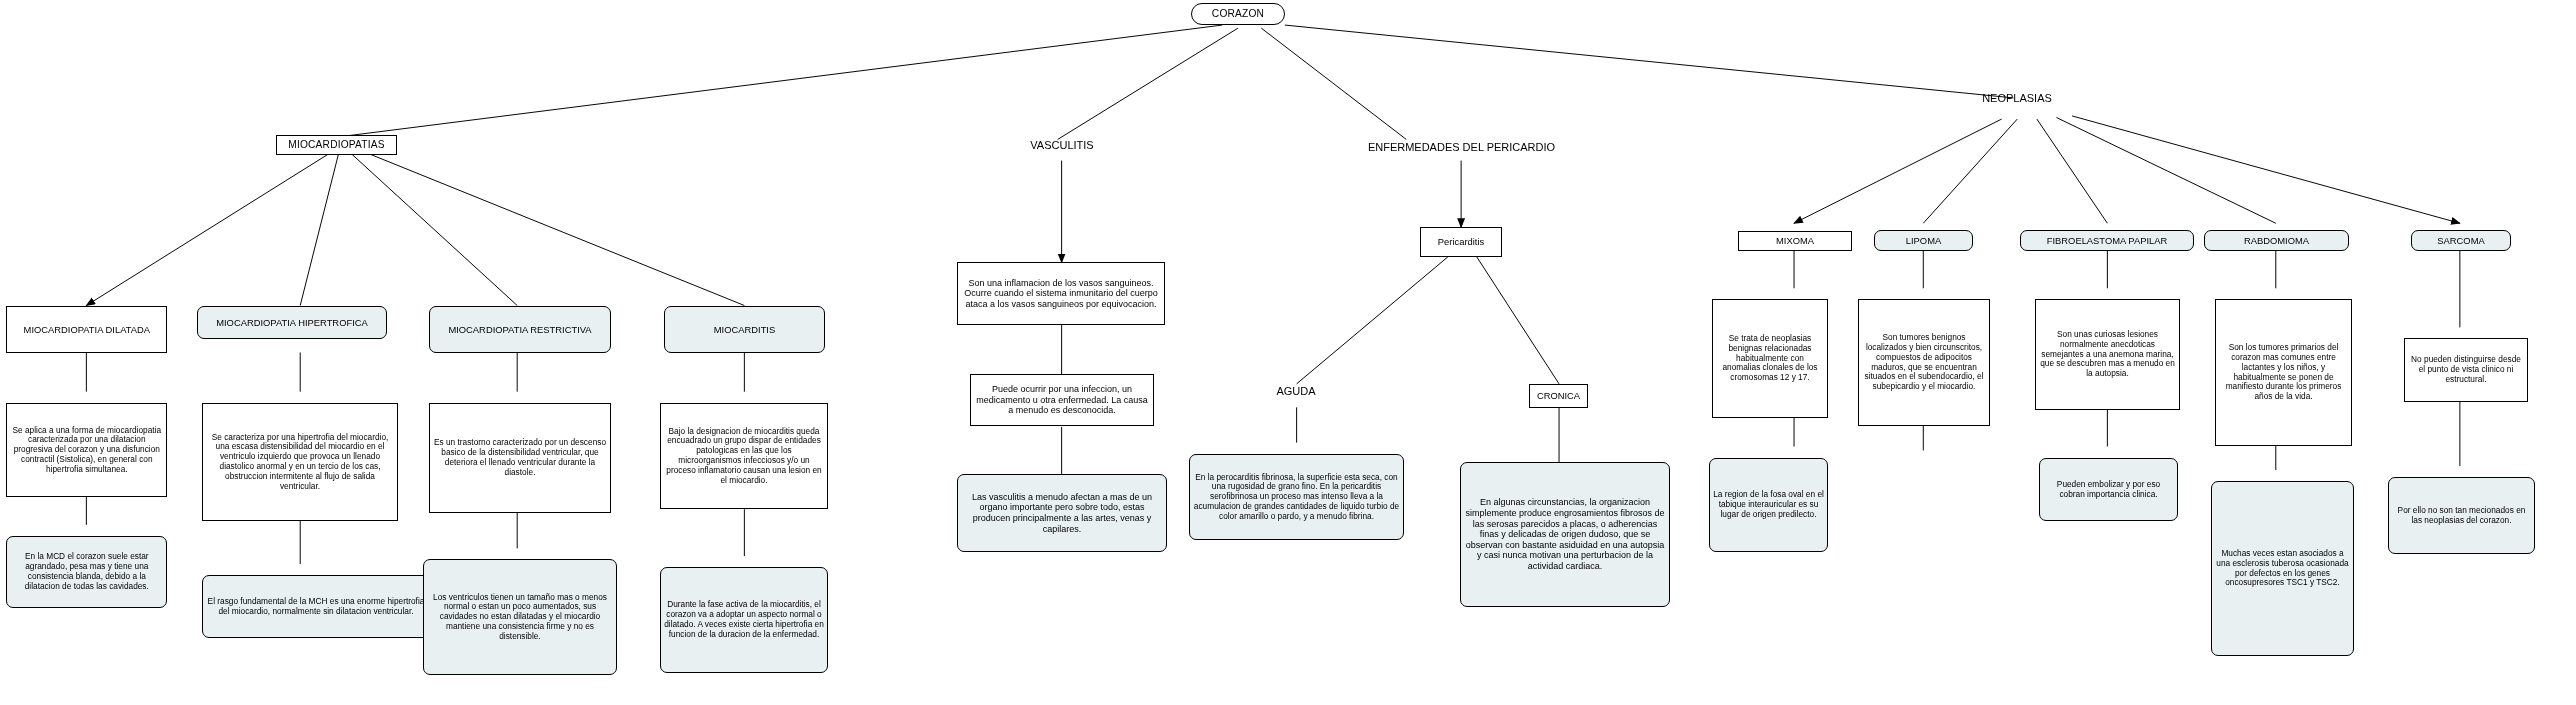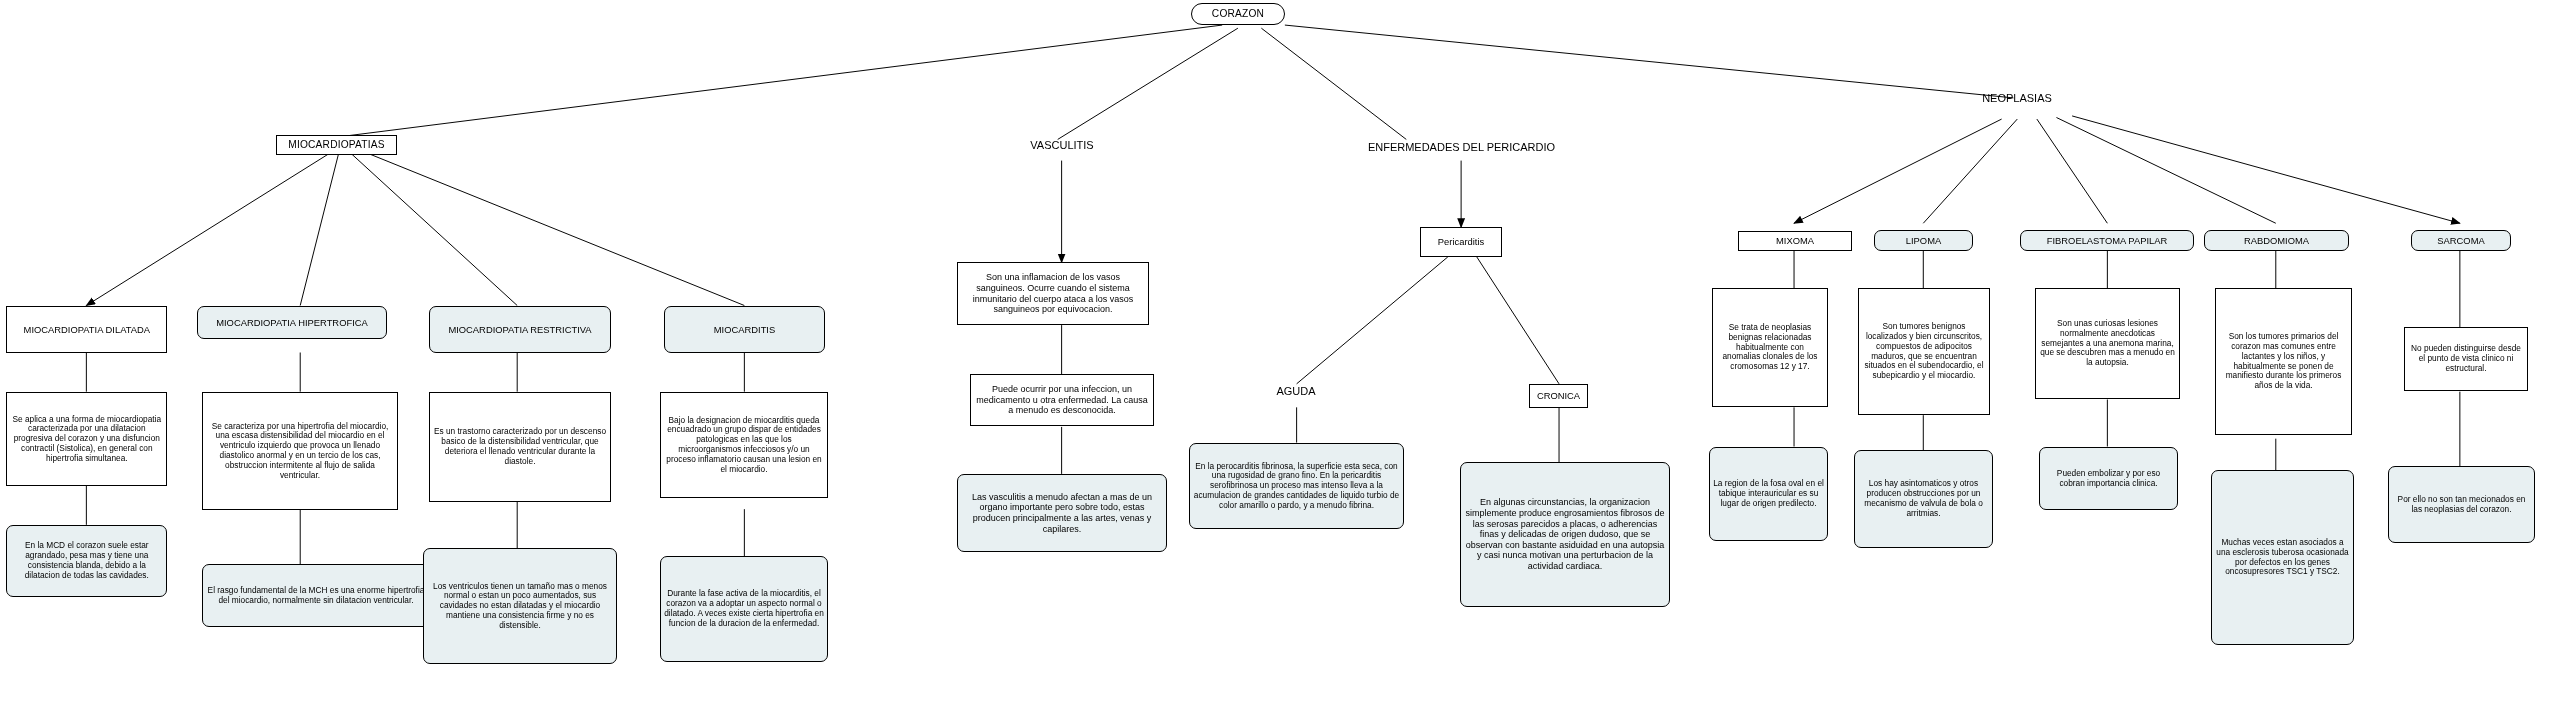--- a/index.html
+++ b/index.html
@@ -8,21 +8,21 @@
   #canvas{position:absolute;inset:0;width:2576px;height:705px;}
   svg.edges{position:absolute;left:0;top:0;width:2576px;height:705px;pointer-events:none;}
   .node{position:absolute;box-sizing:border-box;display:flex;align-items:center;
         justify-content:center;text-align:center;border:1px solid #000;
         background:#ffffff;line-height:1.18;padding:2.4px 3.1px;}
   .node.blue{background:#e8f0f2;}
   .node.round{border-radius:7px;}
   .node.title{font-size:10.2px;letter-spacing:0.2px;}
   .node.small{font-size:9.4px;}
   .node.body{font-size:9px;}
-  .node.bodyS{font-size:8.3px;}
+  .node.bodyS{font-size:8.3px;margin-top:11px;}
   .plain{position:absolute;font-size:11px;white-space:nowrap;background:transparent;
          border:0;padding:0;text-align:center;}
 </style>
 </head>
 <body>
 
 <div id="canvas">
 
   <svg class="edges" viewBox="0 0 3288 900">
     <defs>
@@ -136,21 +136,21 @@
   <div class="node small blue round" style="left:664px;top:306px;width:161px;height:47px;">
     <span>MIOCARDITIS</span>
   </div>
   <div class="node bodyS" style="left:660px;top:392px;width:168px;height:106px;">
     <span>Bajo la designacion de miocarditis queda encuadrado un grupo dispar de entidades patologicas en las que los microorganismos infecciosos y/o un proceso inflamatorio causan una lesion en el miocardio.</span>
   </div>
   <div class="node bodyS blue round" style="left:660px;top:556px;width:168px;height:106px;">
     <span>Durante la fase activa de la miocarditis, el corazon va a adoptar un aspecto normal o dilatado. A veces existe cierta hipertrofia en funcion de la duracion de la enfermedad.</span>
   </div>
 
-  <div class="node body" style="left:957px;top:262px;width:192px;height:63px;">
+  <div class="node body" style="left:957px;top:262px;width:208px;height:63px;">
     <span>Son una inflamacion de los vasos sanguineos. Ocurre cuando el sistema inmunitario del cuerpo ataca a los vasos sanguineos por equivocacion.</span>
   </div>
   <div class="node body" style="left:970px;top:374px;width:184px;height:52px;">
     <span>Puede ocurrir por una infeccion, un medicamento u otra enfermedad. La causa a menudo es desconocida.</span>
   </div>
   <div class="node body blue round" style="left:957px;top:474px;width:210px;height:78px;">
     <span>Las vasculitis a menudo afectan a mas de un organo importante pero sobre todo, estas producen principalmente a las artes, venas y capilares.</span>
   </div>
 
   <div class="node small" style="left:1420px;top:227px;width:82px;height:30px;">
@@ -178,23 +178,20 @@
   <div class="node bodyS blue round" style="left:1709px;top:447px;width:119px;height:94px;">
     <span>La region de la fosa oval en el tabique interauricular es su lugar de origen predilecto.</span>
   </div>
 
   <div class="node small blue round" style="left:1874px;top:230px;width:99px;height:21px;">
     <span>LIPOMA</span>
   </div>
   <div class="node bodyS" style="left:1858px;top:288px;width:132px;height:127px;">
     <span>Son tumores  benignos localizados y bien circunscritos, compuestos de adipocitos maduros, que se encuentran situados en el subendocardio, el subepicardio y el miocardio.</span>
   </div>
-  <div class="node bodyS blue round" style="left:1854px;top:450px;width:139px;height:98px;">
-    <span>Los hay asintomaticos y otros producen obstrucciones por un mecanismo de valvula de bola o arritmias.</span>
-  </div>
 
   <div class="node small blue round" style="left:2020px;top:230px;width:174px;height:21px;">
     <span>FIBROELASTOMA PAPILAR</span>
   </div>
   <div class="node bodyS" style="left:2035px;top:288px;width:145px;height:111px;">
     <span>Son unas curiosas lesiones normalmente anecdoticas semejantes a una anemona marina, que se descubren mas a menudo en la autopsia.</span>
   </div>
   <div class="node bodyS blue round" style="left:2039px;top:447px;width:139px;height:63px;">
     <span>Pueden embolizar y por eso cobran importancia clinica.</span>
   </div>

